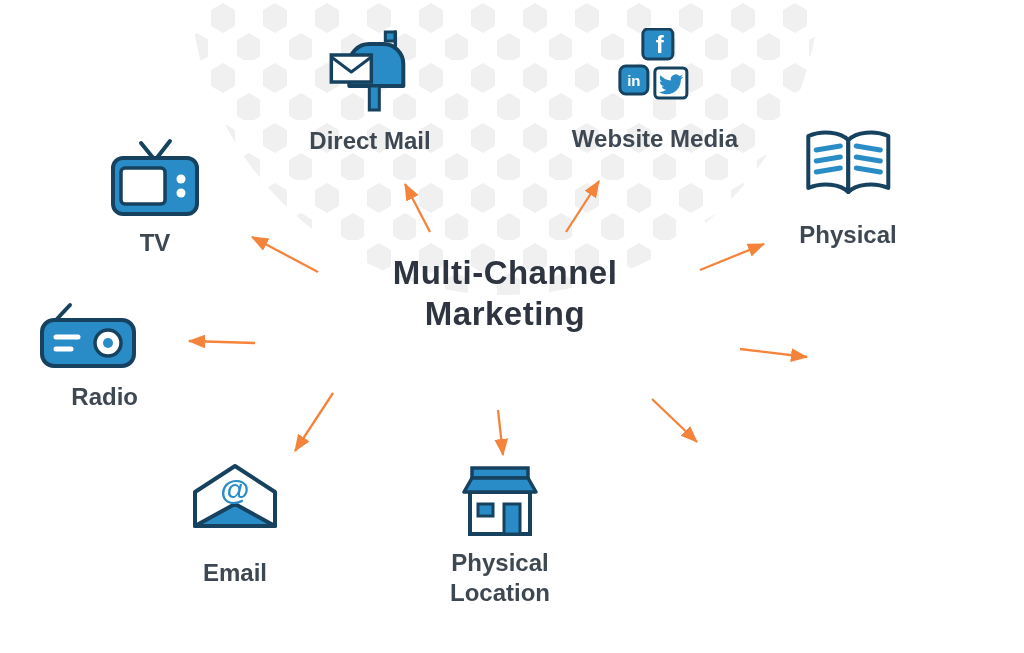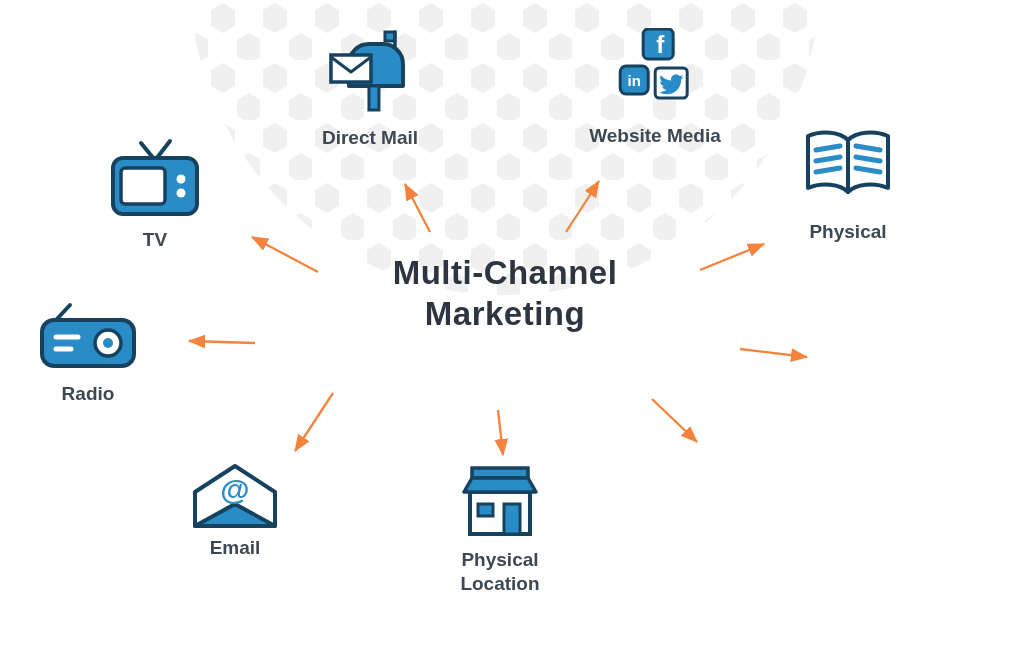--- a/index.html
+++ b/index.html
@@ -15,21 +15,21 @@
   .canvas{position:relative;width:1024px;height:653px;background:#ffffff;overflow:hidden;}
   .hexbg{position:absolute;left:0;top:0;pointer-events:none;}
   .arrows{position:absolute;left:0;top:0;pointer-events:none;}
   .title{
     position:absolute;left:505px;top:252px;transform:translateX(-50%);
     text-align:center;font-size:33px;font-weight:800;color:var(--title);
     line-height:1.25;letter-spacing:.5px;white-space:nowrap;
   }
   .node{position:absolute;display:flex;flex-direction:column;align-items:center;transform:translateX(-50%);}
   .node .lbl{
-    font-size:19px;font-weight:700;color:var(--label);text-align:center;line-height:1.25;
+    font-size:24px;font-weight:700;color:var(--label);text-align:center;line-height:1.25;
   }
   .lbl.wrap{max-width:110px;}
   .ic-fill{fill:var(--icon-blue);}
   .ic-line{stroke:var(--icon-outline);}
   .ic-white{fill:#ffffff;}
   svg text{font-family:"Liberation Sans",sans-serif;}
 </style>
 </head>
 <body>
 
@@ -119,40 +119,40 @@
         <line x1="14" y1="33" x2="38" y2="29"></line>
         <line x1="14" y1="44" x2="38" y2="40"></line>
         <line x1="54" y1="18" x2="78" y2="22"></line>
         <line x1="54" y1="29" x2="78" y2="33"></line>
         <line x1="54" y1="40" x2="78" y2="44"></line>
       </g>
     </svg>
     <div class="lbl" style="margin-top:18px;">Physical</div>
   </div>
 
-  <div class="node" style="left:88px;top:300px;">
+  <div class="node" style="left:88px;top:300px;align-items:flex-end;">
     <svg width="100" height="70" viewBox="0 0 100 70">
       <line x1="18" y1="20" x2="32" y2="5" class="ic-line" stroke-width="4" stroke-linecap="round"></line>
       <rect x="4" y="20" width="92" height="46" rx="12" class="ic-fill ic-line" stroke-width="4"></rect>
       <circle cx="70" cy="43" r="13" class="ic-white ic-line" stroke-width="3.5"></circle>
       <circle cx="70" cy="43" r="5" class="ic-fill"></circle>
       <line x1="18" y1="37" x2="40" y2="37" stroke="#ffffff" stroke-width="5" stroke-linecap="round"></line>
       <line x1="18" y1="49" x2="33" y2="49" stroke="#ffffff" stroke-width="5" stroke-linecap="round"></line>
     </svg>
     <div class="lbl" style="margin-top:12px;">Radio</div>
   </div>
 
 
   <div class="node" style="left:235px;top:460px;">
     <svg width="92" height="72" viewBox="0 0 92 72">
       <path d="M6,32 L46,6 L86,32 V66 H6 Z" class="ic-white ic-line" stroke-width="4" stroke-linejoin="round"></path>
       <path d="M6,66 L46,44 L86,66 Z" class="ic-fill ic-line" stroke-width="4" stroke-linejoin="round"></path>
       <text x="46" y="40" text-anchor="middle" font-size="30" font-weight="bold" fill="var(--icon-blue)">@</text>
     </svg>
-    <div class="lbl" style="margin-top:4px;">Email</div>
+    <div class="lbl" style="margin-top:26px;">Email</div>
   </div>
 
   <div class="node" style="left:500px;top:462px;">
     <svg width="84" height="78" viewBox="0 0 84 78">
       <rect x="12" y="30" width="60" height="42" class="ic-white ic-line" stroke-width="4"></rect>
       <rect x="14" y="6" width="56" height="10" class="ic-fill ic-line" stroke-width="3.5"></rect>
       <path d="M14,16 L6,30 H78 L70,16 Z" class="ic-fill ic-line" stroke-width="3.5" stroke-linejoin="round"></path>
       <rect x="20" y="42" width="15" height="12" class="ic-fill ic-line" stroke-width="3"></rect>
       <rect x="46" y="42" width="16" height="30" class="ic-fill ic-line" stroke-width="3"></rect>
     </svg>

